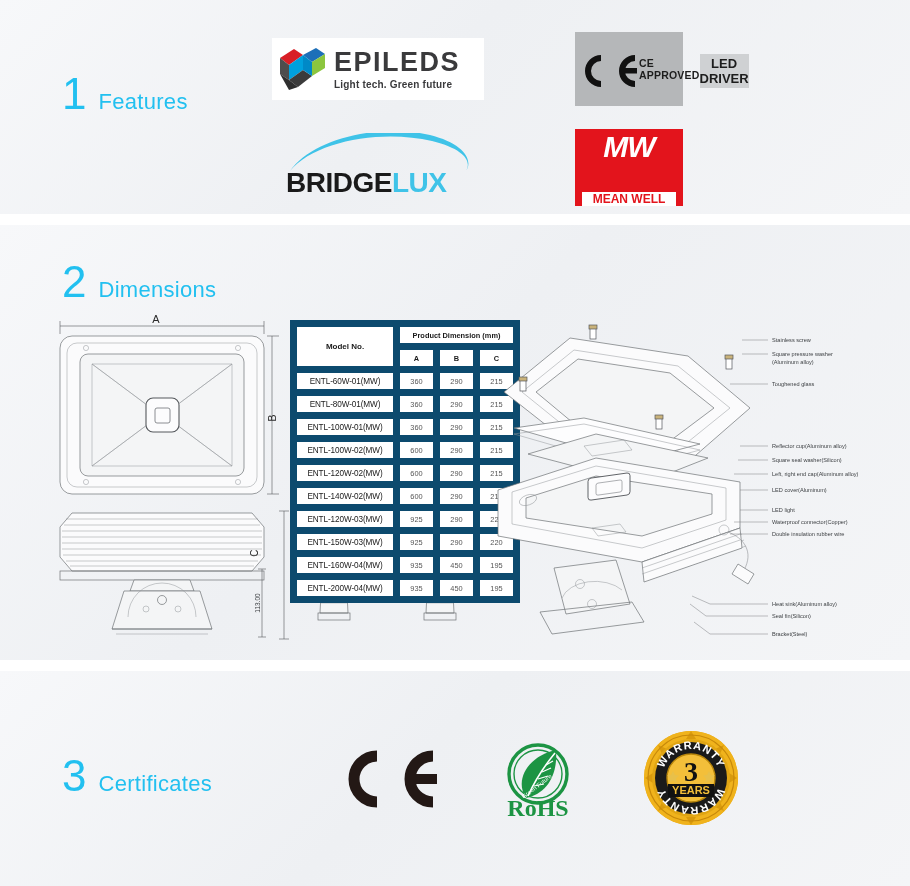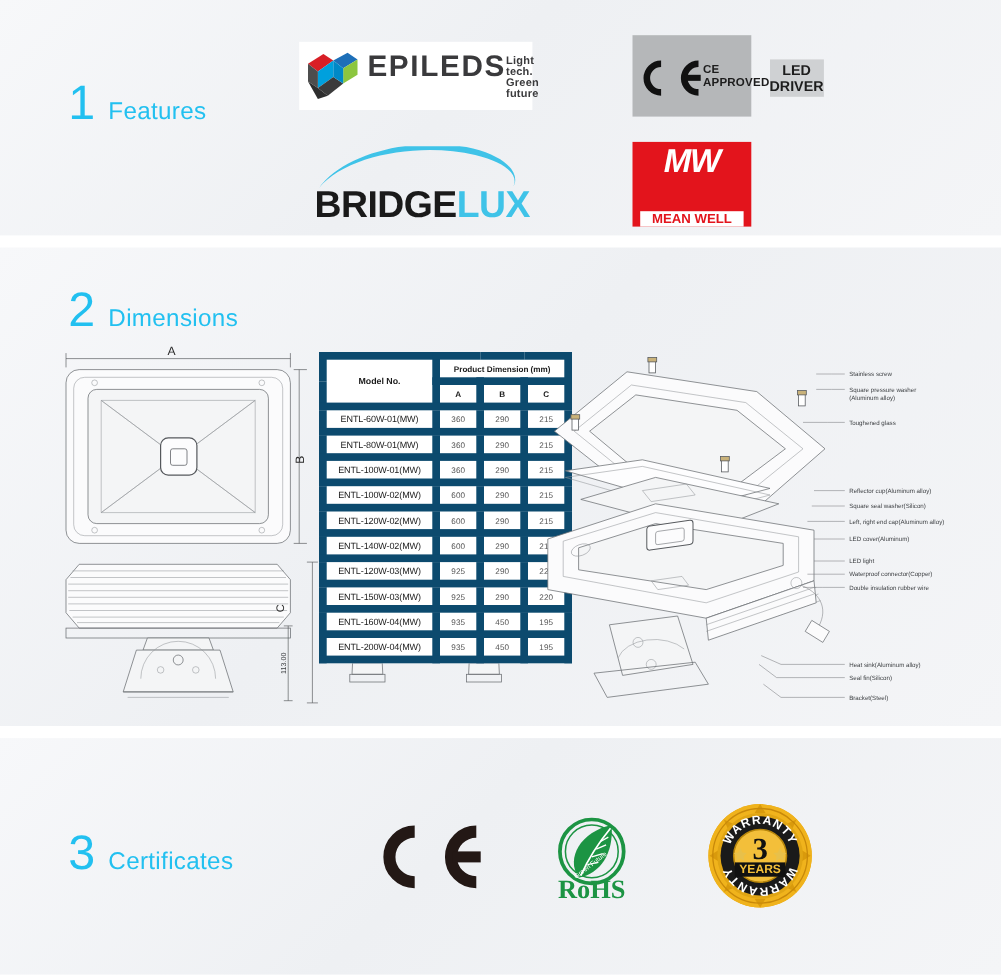--- a/index.html
+++ b/index.html
@@ -13,27 +13,27 @@
 
   .sec-head{position:absolute;display:flex;align-items:baseline;gap:12px;}
   .sec-num{font-size:44px;color:#22c0f0;line-height:1;font-weight:400;
     font-family:"Liberation Sans",sans-serif;}
   .sec-title{font-size:22px;color:#22c0f0;letter-spacing:.3px;}
 
   
   .epileds{position:absolute;left:272px;top:38px;width:212px;height:62px;background:#fff;
     display:flex;align-items:center;gap:8px;padding:0 6px;box-sizing:border-box;}
   .epi-cube{width:48px;height:46px;position:relative;flex:0 0 48px;}
-  .epi-txt{display:flex;flex-direction:row;line-height:1;}
+  .epi-txt{display:flex;flex-direction:column;line-height:1;}
   .epi-name{font-size:27px;font-weight:bold;color:#3a3a3c;letter-spacing:1.5px;}
   .epi-tag{font-size:10px;font-weight:bold;color:#3a3a3c;margin-top:4px;letter-spacing:.2px;}
 
   
   .bridgelux{position:absolute;left:286px;top:133px;width:196px;height:68px;}
-  .bl-word{position:absolute;left:0;top:34px;font-size:34px;font-weight:bold;letter-spacing:-.5px;}
+  .bl-word{position:absolute;left:0;top:34px;font-size:28px;font-weight:bold;letter-spacing:-.5px;}
   .bl-a{color:#1a1a1a;}
   .bl-b{color:#3fc3e8;}
 
   
   .ce-badge{position:absolute;left:575px;top:32px;width:108px;height:74px;background:#b5b7b9;
     display:flex;flex-direction:row;align-items:center;}
   .ce-mark{height:36px;display:flex;align-items:center;justify-content:center;margin-top:3px;}
   .ce-sub1{font-size:10.5px;color:#1d1d1d;font-weight:bold;letter-spacing:.2px;}
   .ce-sub2{font-size:13px;color:#1d1d1d;font-weight:bold;background:#cfd1d3;width:100%;
     text-align:center;margin-top:3px;padding:2px 0;box-sizing:border-box;}

